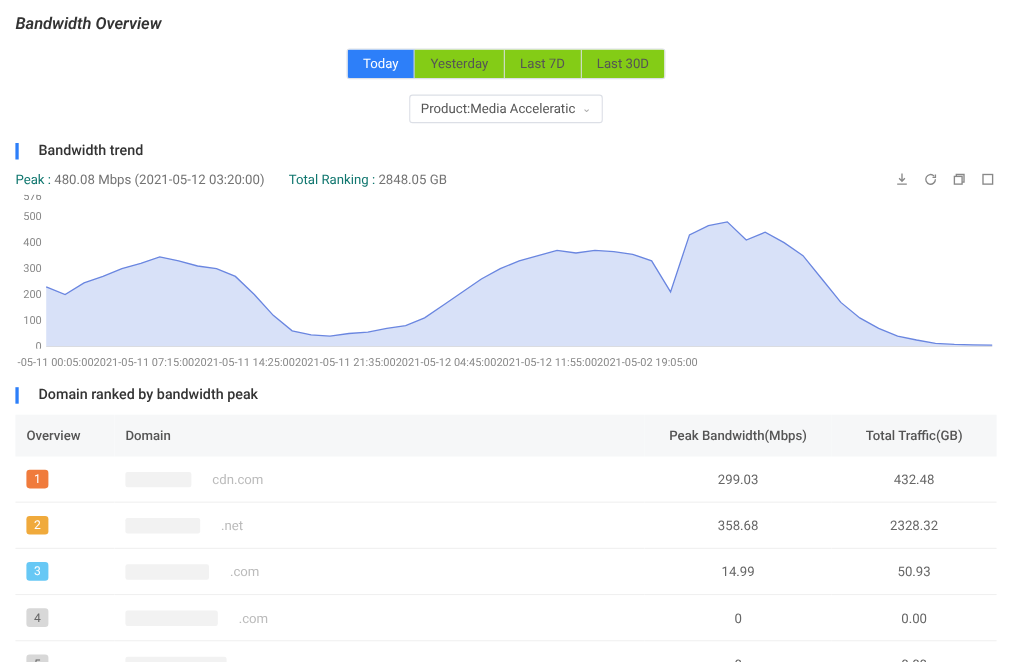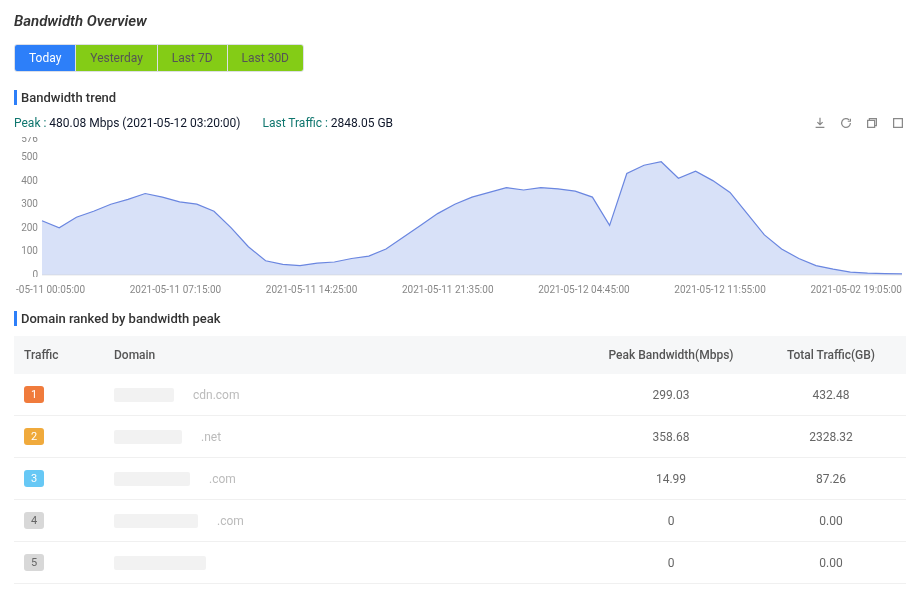--- a/index.html
+++ b/index.html
@@ -16,20 +16,21 @@
     font-size: 15px;
     font-weight: 600;
     margin: 0 0 14px 0;
     font-style: italic;
   }
   .controls-row {
     display: flex;
     align-items: center;
     gap: 14px;
     margin-bottom: 18px;
+    flex-direction: column;
   }
   .tabs {
     display: inline-flex;
     border: 1px solid #dcdfe6;
     border-radius: 3px;
     overflow: hidden;
   }
   .tab {
     padding: 6px 14px;
     font-size: 12px;
@@ -58,52 +59,52 @@
   .chev {
     margin-left: 6px;
     font-size: 10px;
     color: #aaa;
   }
   .section-title {
     font-size: 13px;
     font-weight: 500;
     color: #333;
     border-left: 3px solid #2d7ff9;
-    padding-left: 4px;
+    padding-left: 18px;
     margin: 16px 0 10px 0;
   }
   .stats-row {
     display: flex;
     align-items: center;
     gap: 22px;
     font-size: 12px;
     margin-bottom: 6px;
   }
   .stat-label { color: #0f766e; }
-  .stat-value { color: #0f172a; }
+  .stat-value { color: #737373; }
   .toolbar-icons {
     margin-left: auto;
     display: flex;
     gap: 10px;
     color: #888;
   }
   .tool-icon { cursor: pointer; width:16px; height:16px; display:inline-flex; align-items:center; justify-content:center; }
   .chart-wrap {
     position: relative;
     width: 890px;
     margin-top: 4px;
   }
   .chart-area {
     margin-left: 0px;
     height: 140px;
     width: 890px;
   }
   .xaxis {
     display: flex;
-    justify-content: space-between;
+    justify-content: flex-start;
     font-size: 10px;
     color: #888;
     margin-top: 4px;
     padding: 0 2px 0 2px;
   }
   .table {
     width: 100%;
     border-collapse: collapse;
     margin-top: 4px;
   }
@@ -149,31 +150,37 @@
 
 <h1 class="page-title">Bandwidth Overview</h1>
 
 <div class="controls-row">
   <div class="tabs">
     <div class="tab active">Today</div>
     <div class="tab">Yesterday</div>
     <div class="tab">Last 7D</div>
     <div class="tab">Last 30D</div>
   </div>
+  <div class="select">
+    <span>
+      <span>Product:</span><span>Media Acceleratic</span>
+    </span>
+    <span class="chev">⌄</span>
+  </div>
 </div>
 
 <div class="section-title">Bandwidth trend</div>
 
 <div class="stats-row">
   <span>
     <span class="stat-label">Peak :</span>
     <span class="stat-value">480.08 Mbps  (2021-05-12 03:20:00)</span>
   </span>
   <span>
-    <span class="stat-label">Last Traffic :</span>
+    <span class="stat-label">Total Ranking :</span>
     <span class="stat-value">2848.05 GB</span>
   </span>
   <div class="toolbar-icons">
     <span class="tool-icon">
       <svg viewBox="0 0 16 16" width="14" height="14" fill="none" stroke="currentColor" stroke-width="1.4">
           <path d="M8 2v8M5 7l3 3 3-3M3 13h10"></path>
         </svg>
     </span>
     <span class="tool-icon">
       <svg viewBox="0 0 16 16" width="14" height="14" fill="none" stroke="currentColor" stroke-width="1.4">
@@ -216,21 +223,21 @@
       <span>2021-05-12 11:55:00</span>
       <span>2021-05-02 19:05:00</span>
     </div>
 </div>
 
 <div class="section-title">Domain ranked by bandwidth peak</div>
 
 <table class="table">
   <thead>
     <tr>
-      <th style="width:90px">Traffic</th>
+      <th style="width:90px">Overview</th>
       <th>Domain</th>
       <th class="right" style="width:170px">Peak Bandwidth(Mbps)</th>
       <th class="right" style="width:150px">Total Traffic(GB)</th>
     </tr>
   </thead>
   <tbody id="rank-tbody">
       <tr>
         <td><span class="rank-badge" style="background: rgb(240, 123, 60);">1</span></td>
         <td><span class="redacted" style="width: 60px;"></span><span class="domain-suffix">cdn.com</span></td>
         <td class="right">299.03</td>
@@ -239,21 +246,21 @@
       <tr>
         <td><span class="rank-badge" style="background: rgb(240, 170, 60);">2</span></td>
         <td><span class="redacted" style="width: 68px;"></span><span class="domain-suffix">.net</span></td>
         <td class="right">358.68</td>
         <td class="right">2328.32</td>
       </tr>
       <tr>
         <td><span class="rank-badge" style="background: rgb(103, 200, 245);">3</span></td>
         <td><span class="redacted" style="width: 76px;"></span><span class="domain-suffix">.com</span></td>
         <td class="right">14.99</td>
-        <td class="right">87.26</td>
+        <td class="right">50.93</td>
       </tr>
       <tr>
         <td><span class="rank-badge" style="background: rgb(216, 216, 216); color: rgb(102, 102, 102);">4</span></td>
         <td><span class="redacted" style="width: 84px;"></span><span class="domain-suffix">.com</span></td>
         <td class="right">0</td>
         <td class="right">0.00</td>
       </tr>
       <tr>
         <td><span class="rank-badge" style="background: rgb(216, 216, 216); color: rgb(102, 102, 102);">5</span></td>
         <td><span class="redacted" style="width: 92px;"></span></td>

